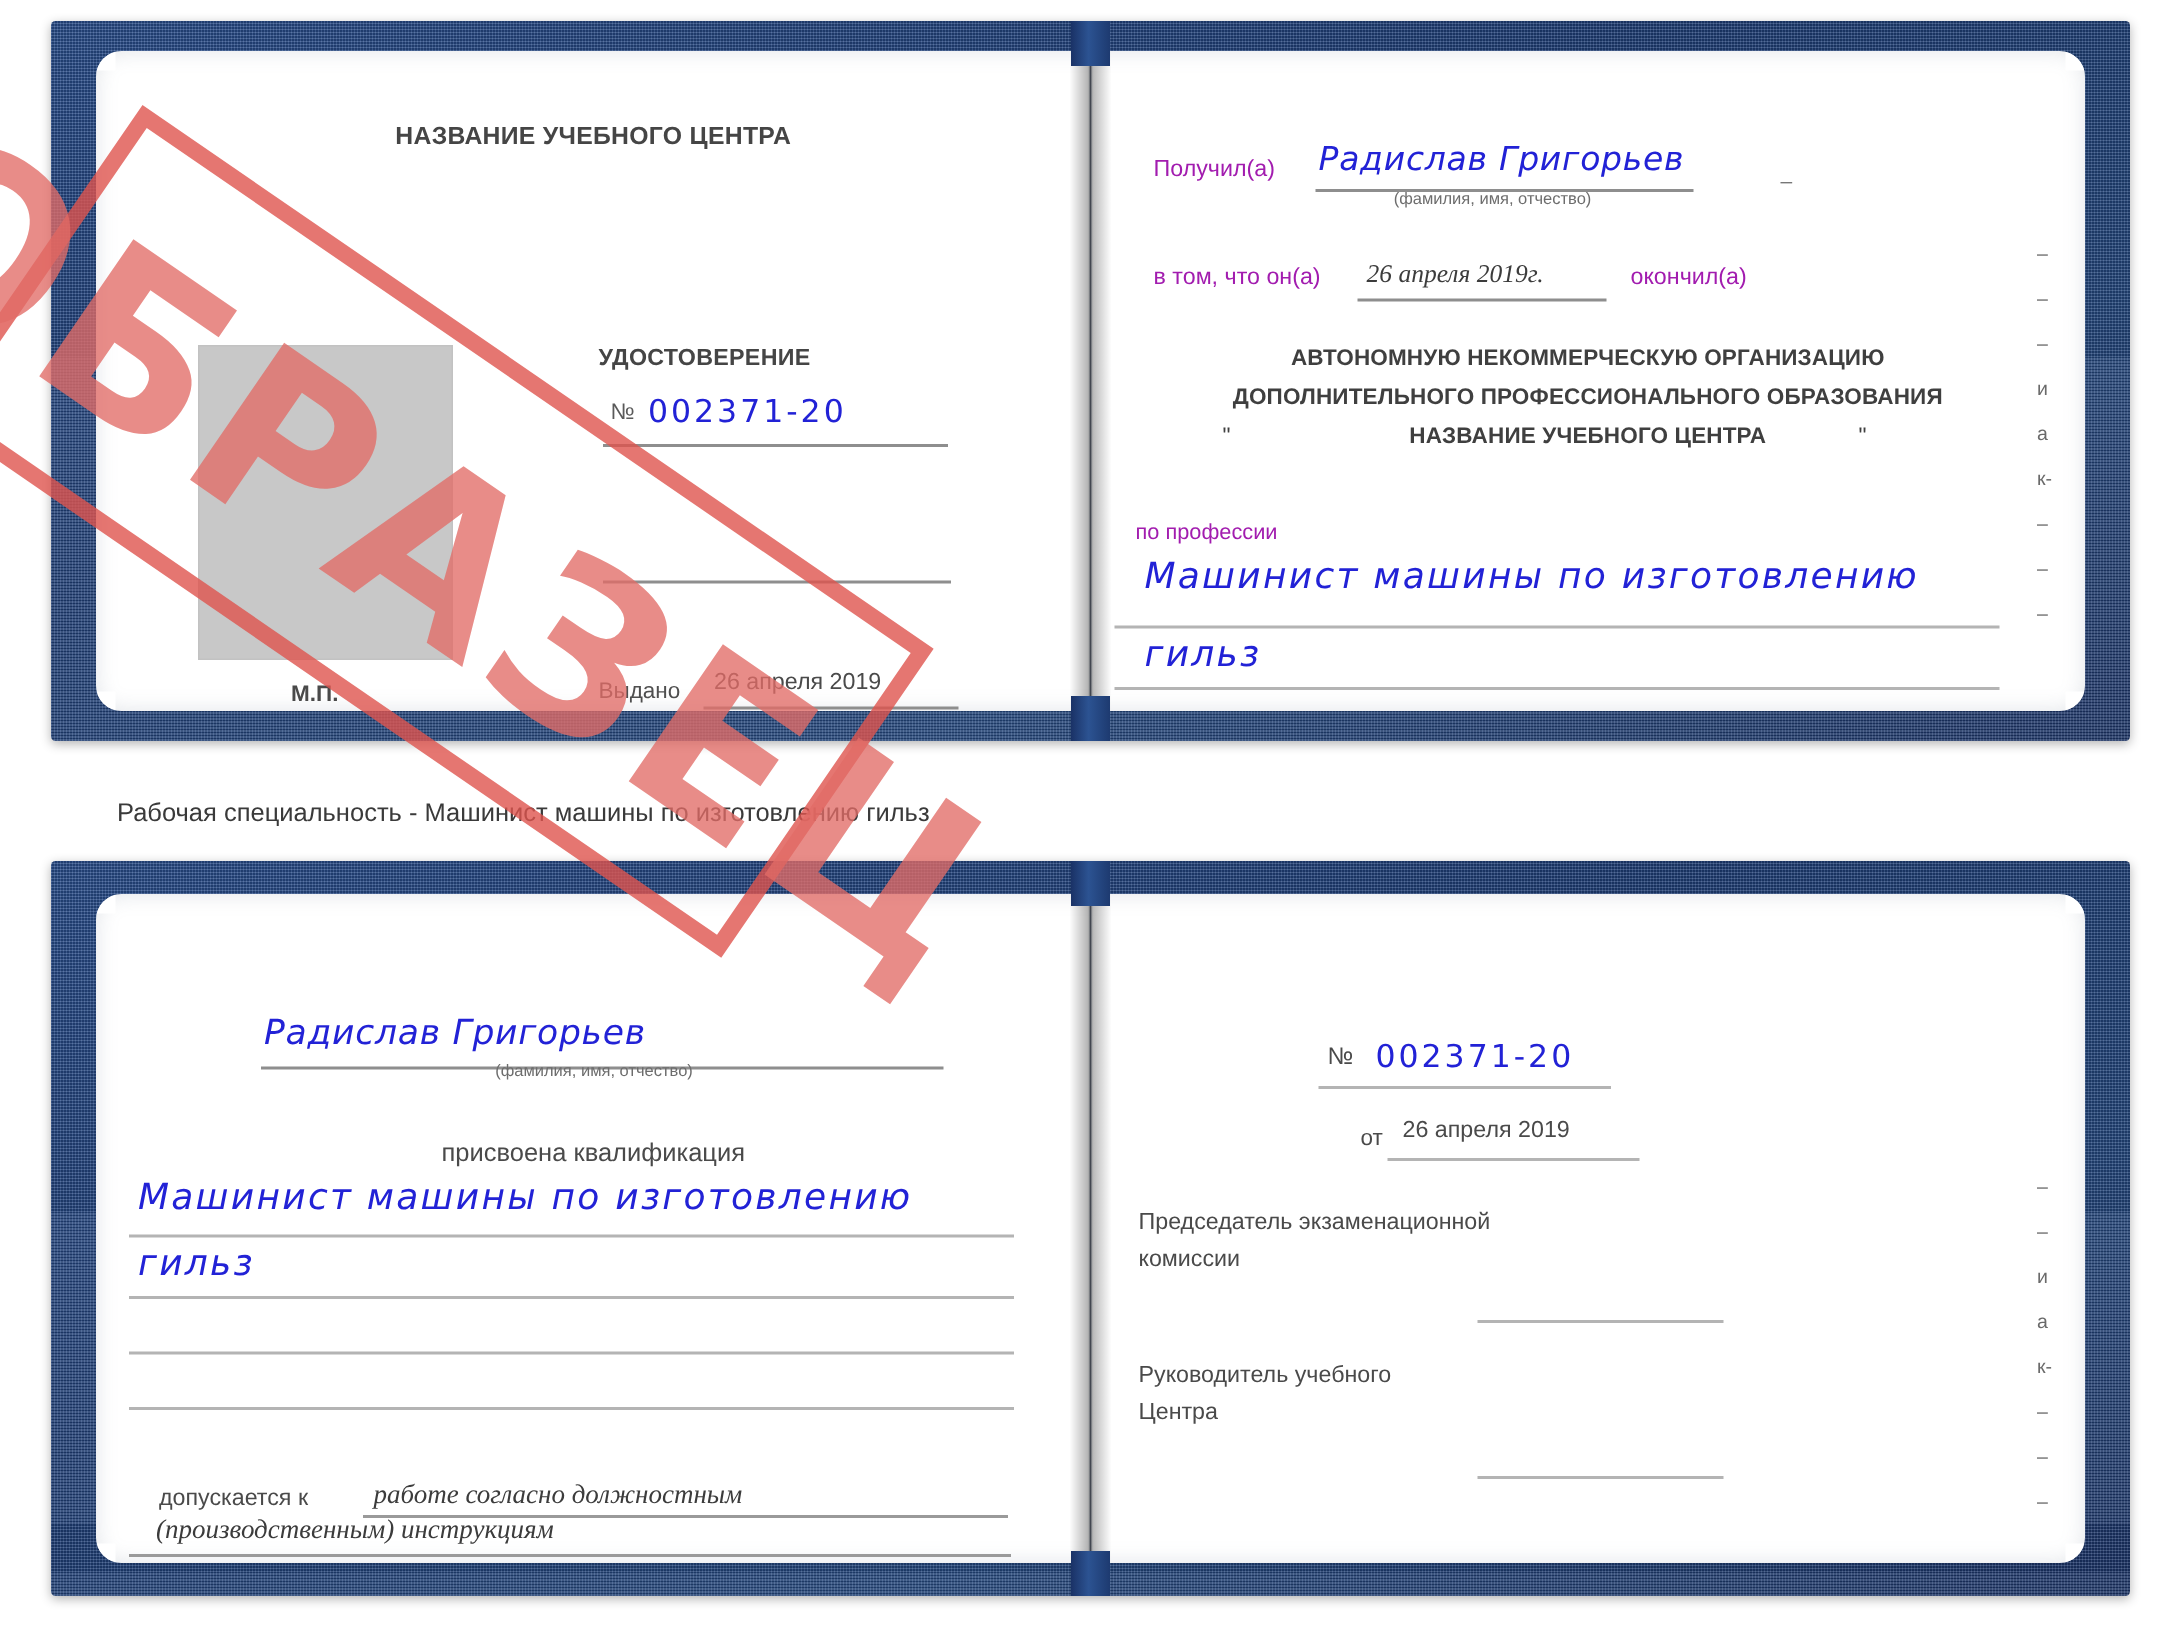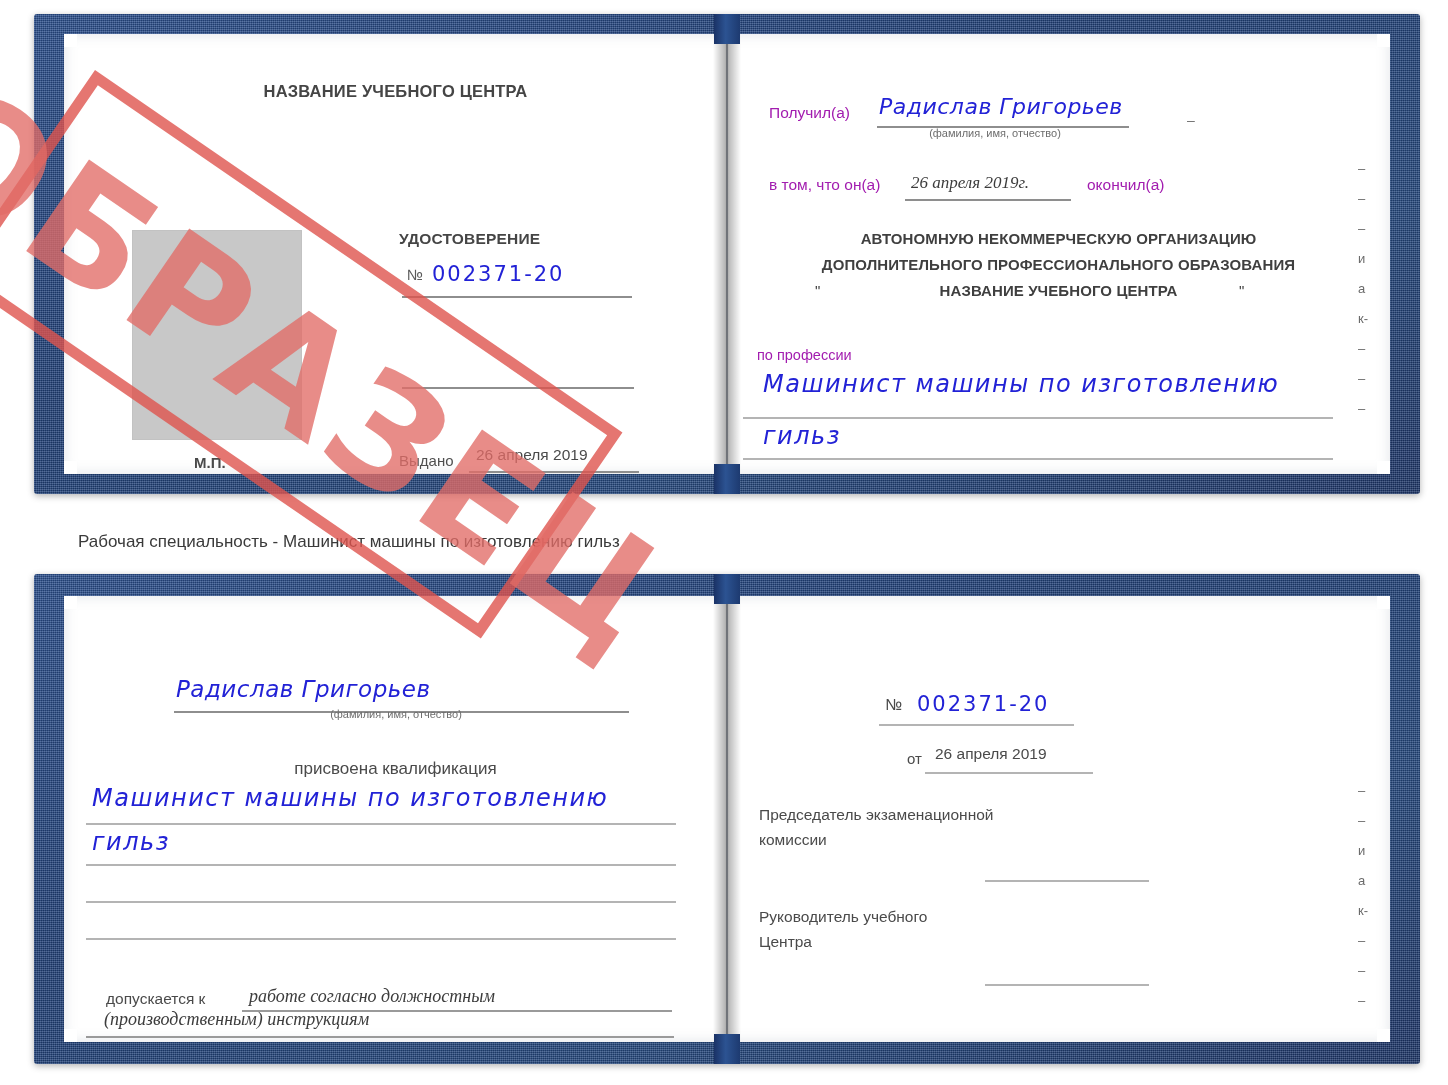--- a/index.html
+++ b/index.html
@@ -55,20 +55,21 @@
   .spine-notch.nt { top: 0; height: 30px; }
   .spine-notch.nb { bottom: 0; height: 30px; }
 
   
   .spread {
     position: absolute;
     background: #ffffff;
     box-shadow: inset 0 0 14px rgba(120,130,150,0.22);
     z-index: 2;
     overflow: hidden;
+    border-radius: 17px;
   }
   .book.top    .spread { left: 30px; top: 20px; right: 30px; bottom: 20px; }
   .book.bottom .spread { left: 30px; top: 22px; right: 30px; bottom: 22px; }
 
   
   .crease {
     position: absolute;
     top: 0; bottom: 0;
     left: 50%;
     width: 3px;

